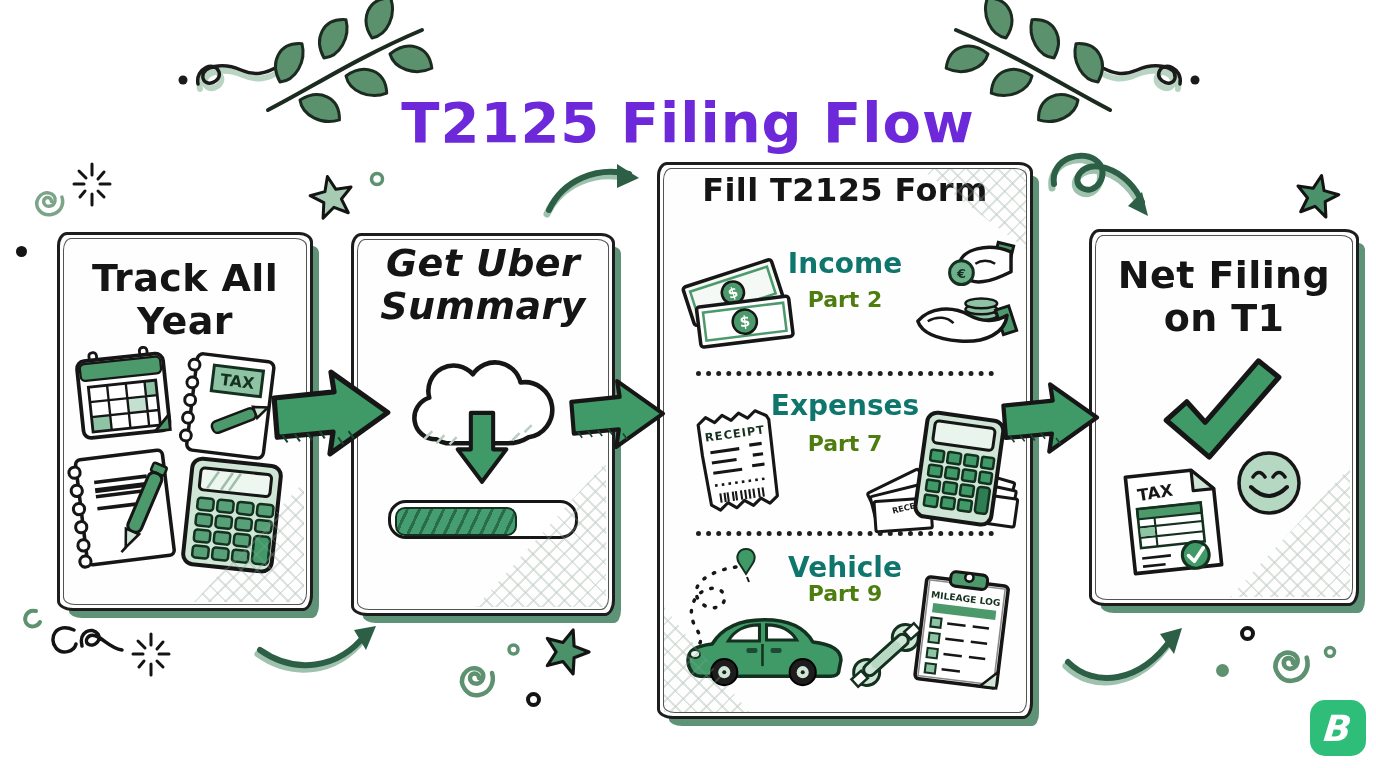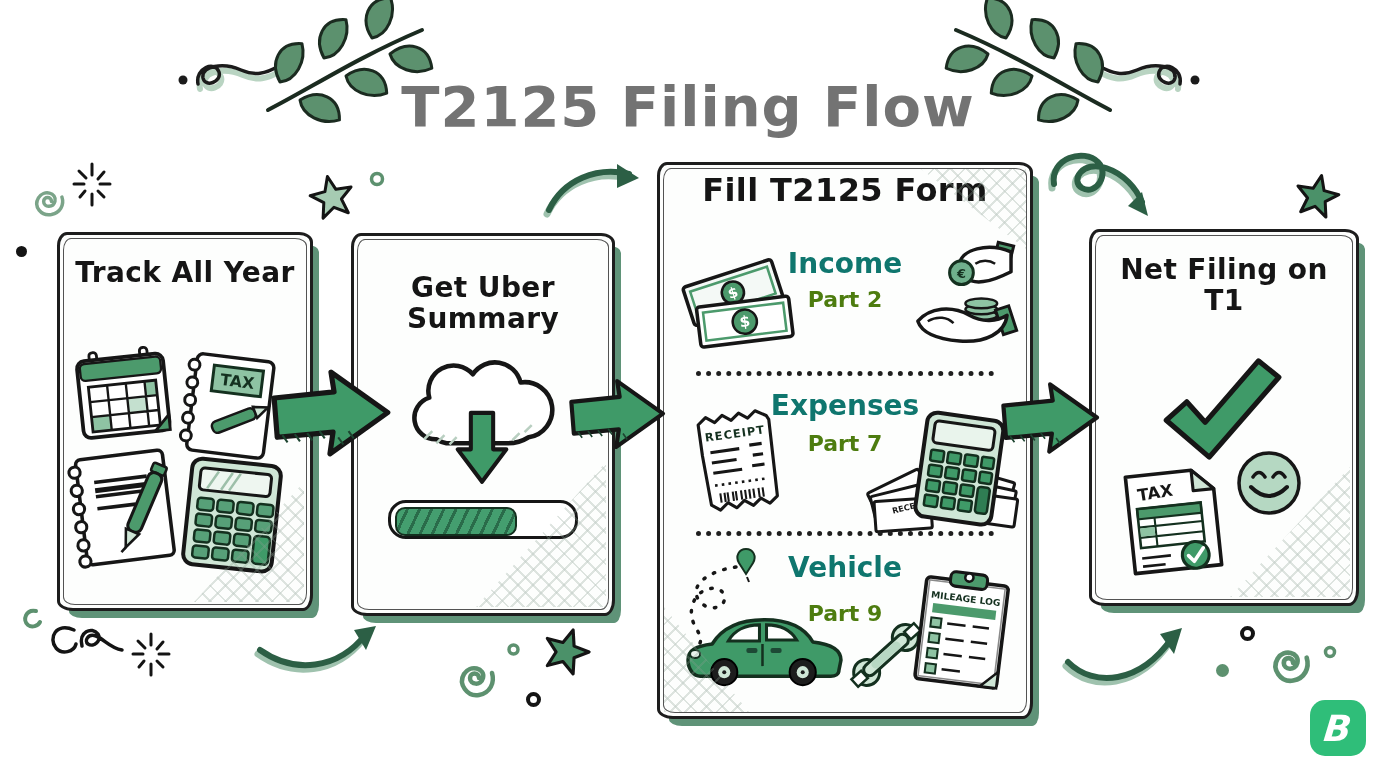--- a/index.html
+++ b/index.html
@@ -1,30 +1,30 @@
 <!DOCTYPE html>
 <html><head>
 <meta charset="utf-8">
 <style>
   html,body{margin:0;padding:0;background:#fff;}
   .canvas{position:relative;width:1376px;height:768px;background:#ffffff;overflow:hidden;
           font-family:"DejaVu Sans",sans-serif;color:#161616;}
   .abs{position:absolute;}
   
-  .page-title{position:absolute;left:0;right:0;top:36px;text-align:center;
-              font-size:56px;font-weight:bold;letter-spacing:1px;color:#737373;}
+  .page-title{position:absolute;left:0;right:0;top:52px;text-align:center;
+              font-size:56px;font-weight:bold;letter-spacing:1px;color:#6d28d9;}
   
   .card{position:absolute;background:#fdfefd;border:3.5px solid #1d1d1d;z-index:2;
         border-radius:10px 14px 10px 16px/14px 10px 16px 10px;
         box-shadow:9px 10px 0 -3px #5f9378;}
   .card::before{content:"";position:absolute;inset:3px;border:1.5px solid rgba(25,25,25,.75);
         border-radius:8px 12px 8px 12px/12px 8px 12px 8px;pointer-events:none;}
   .card-title{font-weight:bold;text-align:center;line-height:1.12;color:#151515;
-              font-size:28px;margin:0;padding:0 14px;letter-spacing:.4px;}
-  .c1-title{margin-top:22px;} .c2-title{margin-top:36px;} .c4-title{margin-top:22px;}
+              font-size:38px;margin:0;padding:0 14px;letter-spacing:.4px;}
+  .c1-title{margin-top:22px;} .c2-title{margin-top:6px;font-style:italic;} .c4-title{margin-top:22px;}
   .c3-title{margin-top:8px;font-size:32px;}
   .sec-label{position:absolute;left:0;right:0;text-align:center;font-weight:bold;
              font-size:28px;color:#0f766e;}
   .sec-part{position:absolute;left:0;right:0;text-align:center;font-weight:bold;
             font-size:22px;color:#4d7c0f;}
   .dotsep{position:absolute;left:36px;right:36px;height:0;border-top:5px dotted #1f1f1f;}
   
   .hatch{position:absolute;opacity:.55;pointer-events:none;
      background:repeating-linear-gradient(45deg,rgba(140,160,148,.5) 0 2px,transparent 2px 11px),
                 repeating-linear-gradient(-45deg,rgba(140,160,148,.5) 0 2px,transparent 2px 11px);}
@@ -264,21 +264,21 @@
             <rect x="28" y="85" width="13" height="11" rx="2"></rect>
           <rect x="45" y="85" width="13" height="11" rx="2"></rect>
           <rect x="62" y="70" width="12" height="26" rx="3" fill="#2f7d53"></rect>
         </g>
       </g>
     </svg>
 
     <div class="dotsep" style="top:366px"></div>
 
     <div class="sec-label" style="top:386px">Vehicle</div>
-    <div class="sec-part" style="top:436px">Part 9</div>
+    <div class="sec-part" style="top:416px">Part 9</div>
 
     <svg class="abs" style="left:18px;top:380px" width="88" height="100" viewBox="0 0 88 100">
       <path d="M58,22 C30,26 12,40 20,54 C28,68 50,64 46,50 C42,38 18,42 14,62 C10,80 26,88 22,98" fill="none" stroke="#161616" stroke-width="3.5" stroke-linecap="round" stroke-dasharray="1.5,9.5"></path>
       <path d="M68,4 C61,4 57,11 61,18 L68,29 L75,18 C79,11 75,4 68,4 Z" fill="#3f9a68" stroke="#14301f" stroke-width="2"></path>
       <path d="M69,32 l2,5" stroke="#161616" stroke-width="2"></path>
     </svg>
 
     <svg class="abs" style="left:22px;top:442px" width="166" height="80" viewBox="0 0 165 78">
       <path d="M6,52 C6,42 14,38 30,36 C40,20 58,12 82,12 C106,12 122,20 130,34 C148,36 158,42 158,52 L156,62 C156,66 152,68 148,68 L18,68 C12,68 6,62 6,52 Z" fill="#3f9a68" stroke="#14301f" stroke-width="3.5" stroke-linejoin="round"></path>
       <path d="M46,33 C52,22 64,17 77,17 L77,33 Z" fill="#fff" stroke="#14301f" stroke-width="3"></path>

